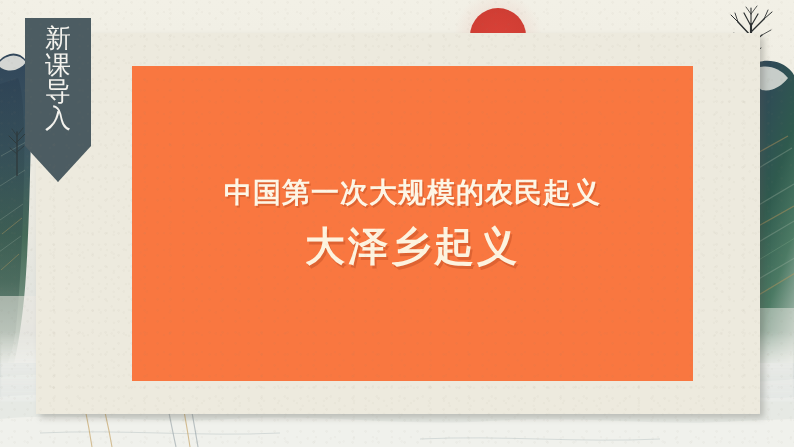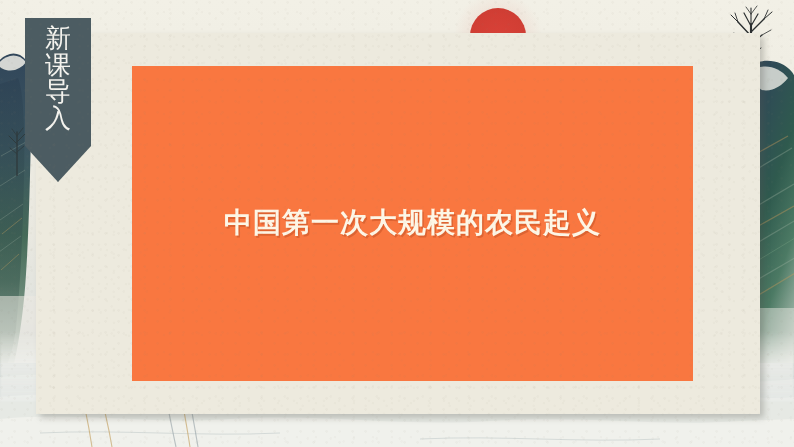--- a/index.html
+++ b/index.html
@@ -352,20 +352,21 @@
     </div>
 
     <div class="mist"></div>
   </div>
 
   <div class="card-shadow"></div>
   <div class="card"></div>
 
   <div class="orange-panel">
     <div class="headline-sub">中国第一次大规模的农民起义</div>
+    <div class="headline-main">大泽乡起义</div>
   </div>
 
   <div class="ribbon"></div>
   <div class="ribbon-text">
     <span>新</span>
     <span>课</span>
     <span>导</span>
     <span>入</span>
   </div>
 

